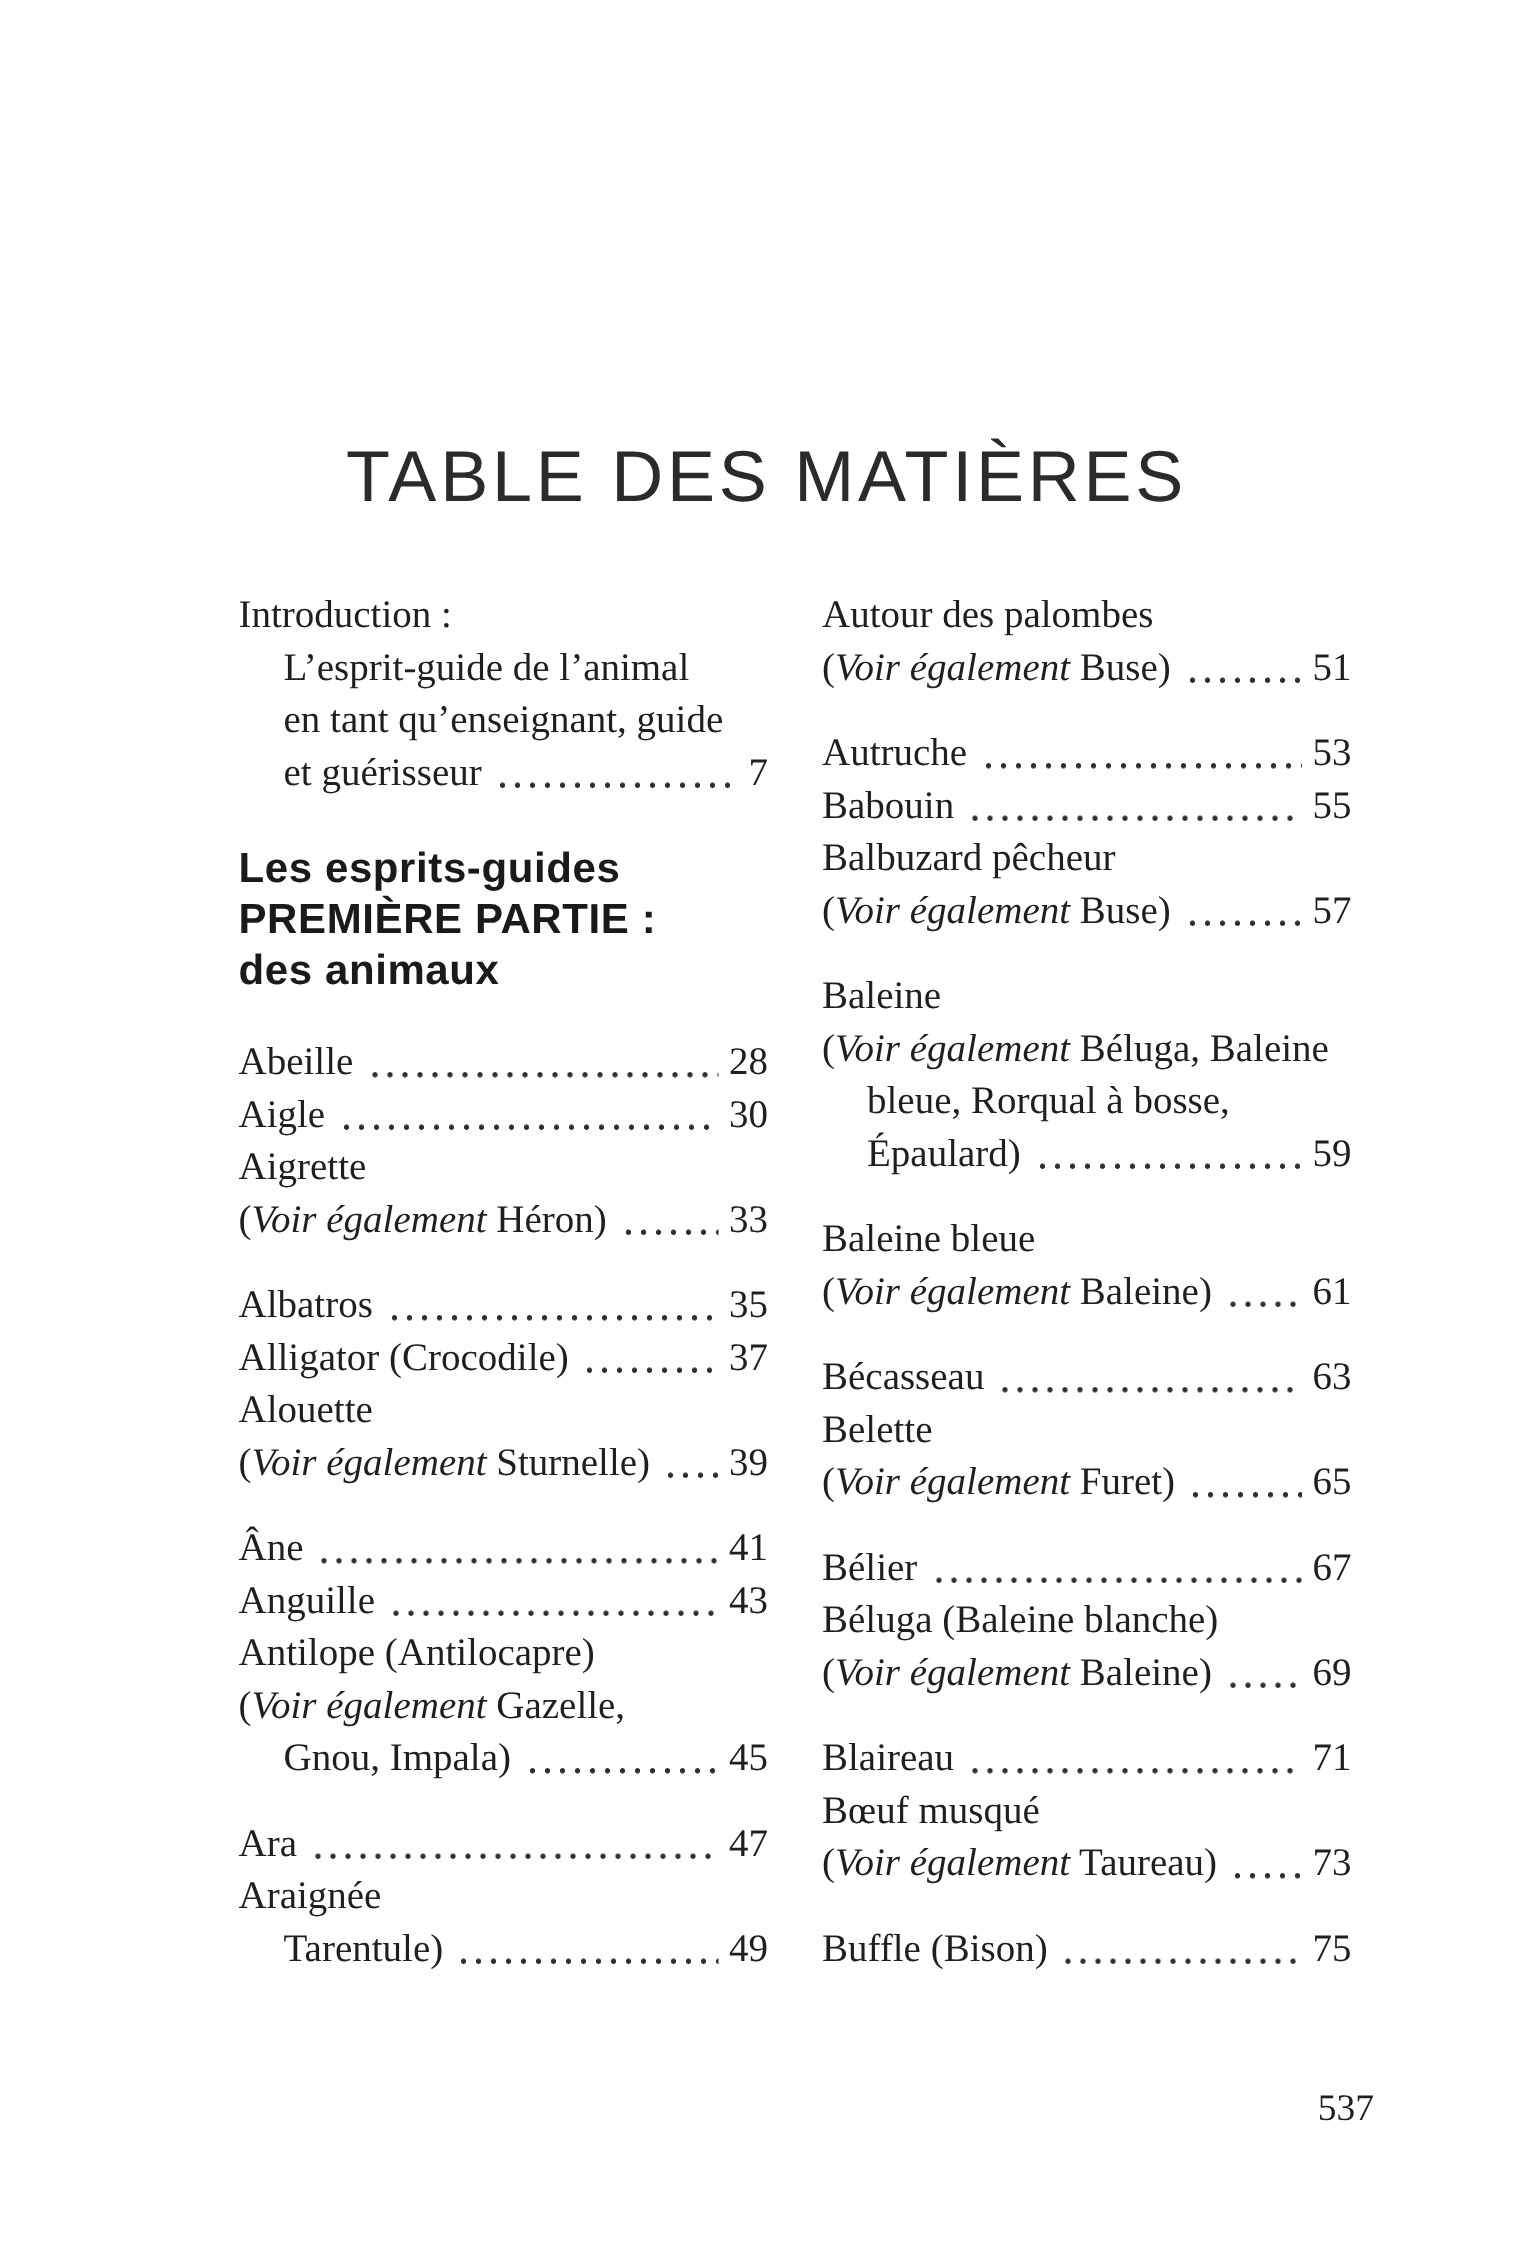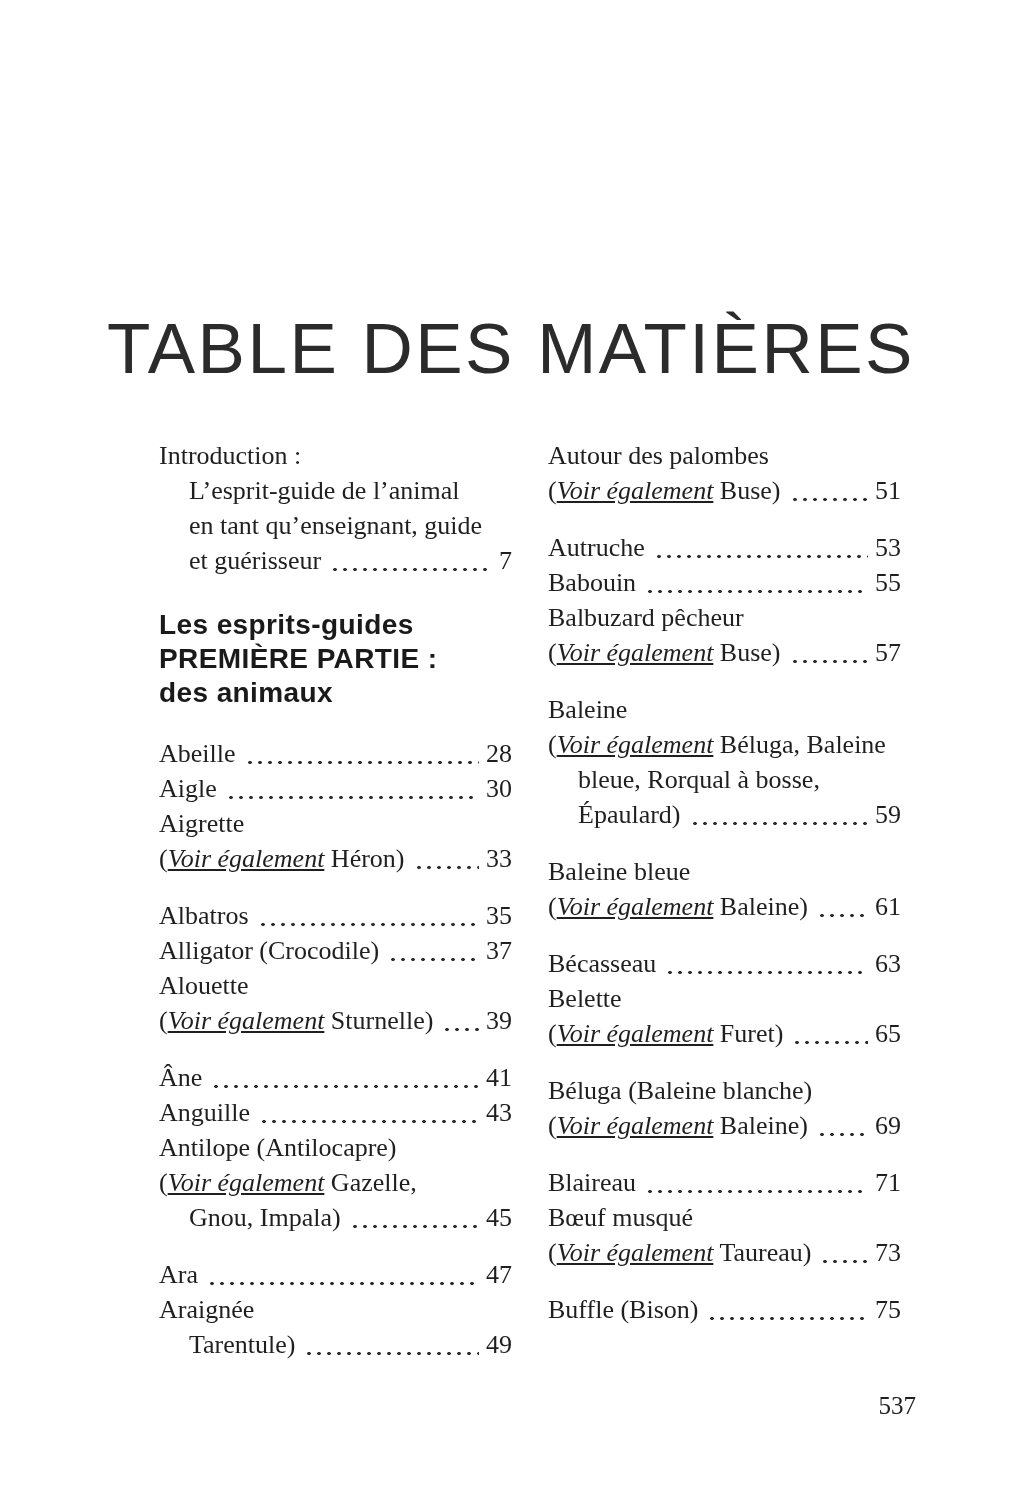--- a/index.html
+++ b/index.html
@@ -11,39 +11,39 @@
     background: #ffffff;
     font-family: "Liberation Serif", serif;
     color: #1f1f1f;
     overflow: hidden;
   }
   .title {
     padding-top: 258px;
     text-align: center;
     font-family: "Liberation Sans", sans-serif;
     font-weight: 300;
-    font-size: 71px;
+    font-size: 48px;
     line-height: 1.2;
     letter-spacing: 2.5px;
     color: #2b2b2b;
   }
   .columns {
     display: flex;
     margin: 44px 0 0 135px;
     width: 766px;
   }
   .col { width: 365px; }
   .col-left { margin-right: 36px; margin-left: 24px; }
 
   .entry-group { margin-bottom: 22px; }
   .entry { font-size: 26px; line-height: 35px; }
   .line { display: flex; align-items: baseline; }
   .line.indent { padding-left: 30px; }
   .label { white-space: nowrap; }
-  .see-also { font-style: italic; text-decoration: underline; }
+  .see-also { font-style: italic; }
   .leader {
     flex: 1 1 auto;
     min-width: 14px;
     align-self: flex-end;
     height: 5px;
     margin: 0 7px 6px 9px;
     background-image: radial-gradient(circle, #2e2e2e 1.55px, rgba(0,0,0,0) 1.95px);
     background-size: 10px 5px;
     background-repeat: repeat-x;
   }
@@ -294,20 +294,27 @@
               <div class="line">
                 <span class="label"><span class="paren">(</span><em class="see-also">Voir également</em><span class="txt"> Furet)</span></span>
                 <span class="leader"></span>
                 <span class="pg">65</span>
               </div>
             </div>
           </div>
           <div class="entry-group">
             <div class="entry">
               <div class="line">
+                <span class="label"><span class="txt">Bélier</span></span>
+                <span class="leader"></span>
+                <span class="pg">67</span>
+              </div>
+            </div>
+            <div class="entry">
+              <div class="line">
                 <span class="label"><span class="txt">Béluga (Baleine blanche)</span></span>
               </div>
               <div class="line">
                 <span class="label"><span class="paren">(</span><em class="see-also">Voir également</em><span class="txt"> Baleine)</span></span>
                 <span class="leader"></span>
                 <span class="pg">69</span>
               </div>
             </div>
           </div>
           <div class="entry-group">

